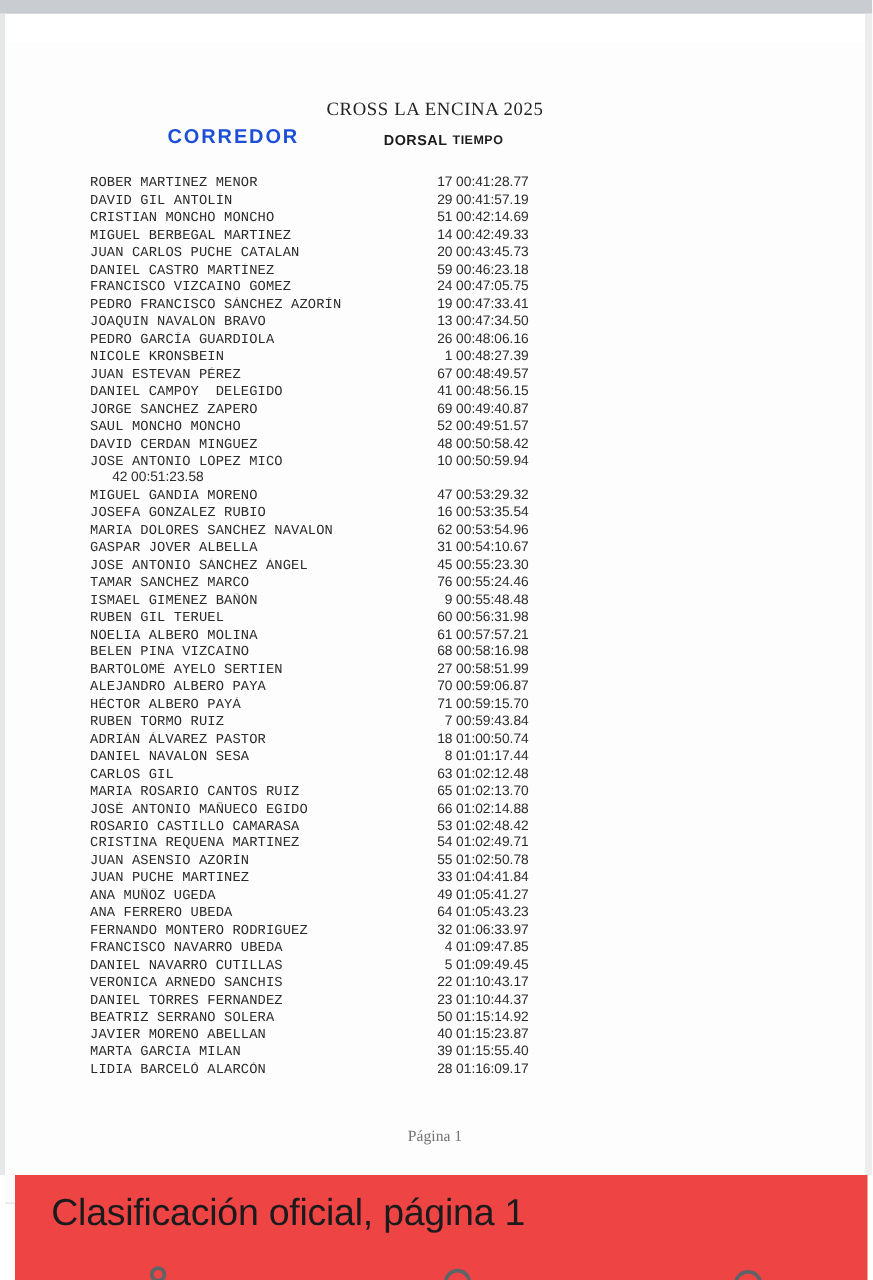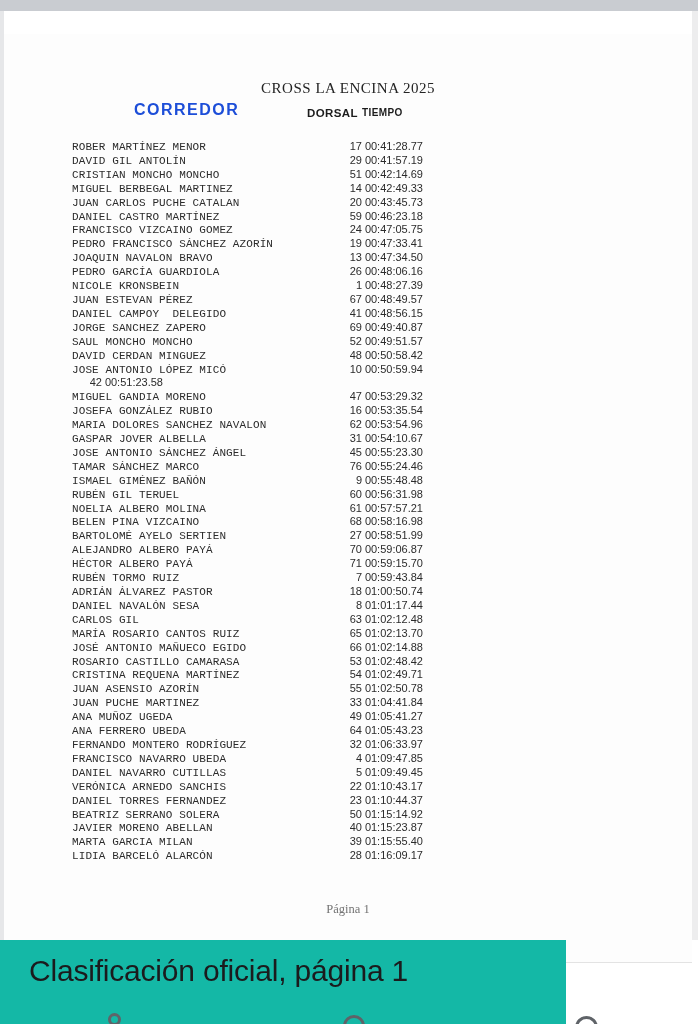--- a/index.html
+++ b/index.html
@@ -43,21 +43,21 @@
   .c-name{flex:1;white-space:pre;overflow:hidden;letter-spacing:.1px;font-family:Liberation Mono, monospace;}
   .c-dorsal{width:30px;text-align:right;flex:none;}
   .c-time{width:61px;text-align:right;flex:none;}
   .doc-footer{
     position:absolute;left:0;right:0;top:868px;text-align:center;
     font-family:"Liberation Serif","DejaVu Serif",serif;
     font-size:12.5px;color:#737373;
   }
   
   .caption-bar{
-    position:absolute;left:0;top:940px;width:566px;height:84px;background:#14b8a6;
+    position:absolute;left:12px;top:940px;width:682px;height:84px;background:#ef4444;
   }
   .caption-text{
     position:absolute;left:29px;top:14px;
     font-size:30px;letter-spacing:-.2px;color:#1b1b1d;white-space:nowrap;
   }
   
   .icon-dot{
     position:absolute;border-radius:50%;box-sizing:border-box;background:transparent;
   }
   .ic-1{left:108px;top:73px;width:13px;height:13px;border:3px solid #5f6469;}

